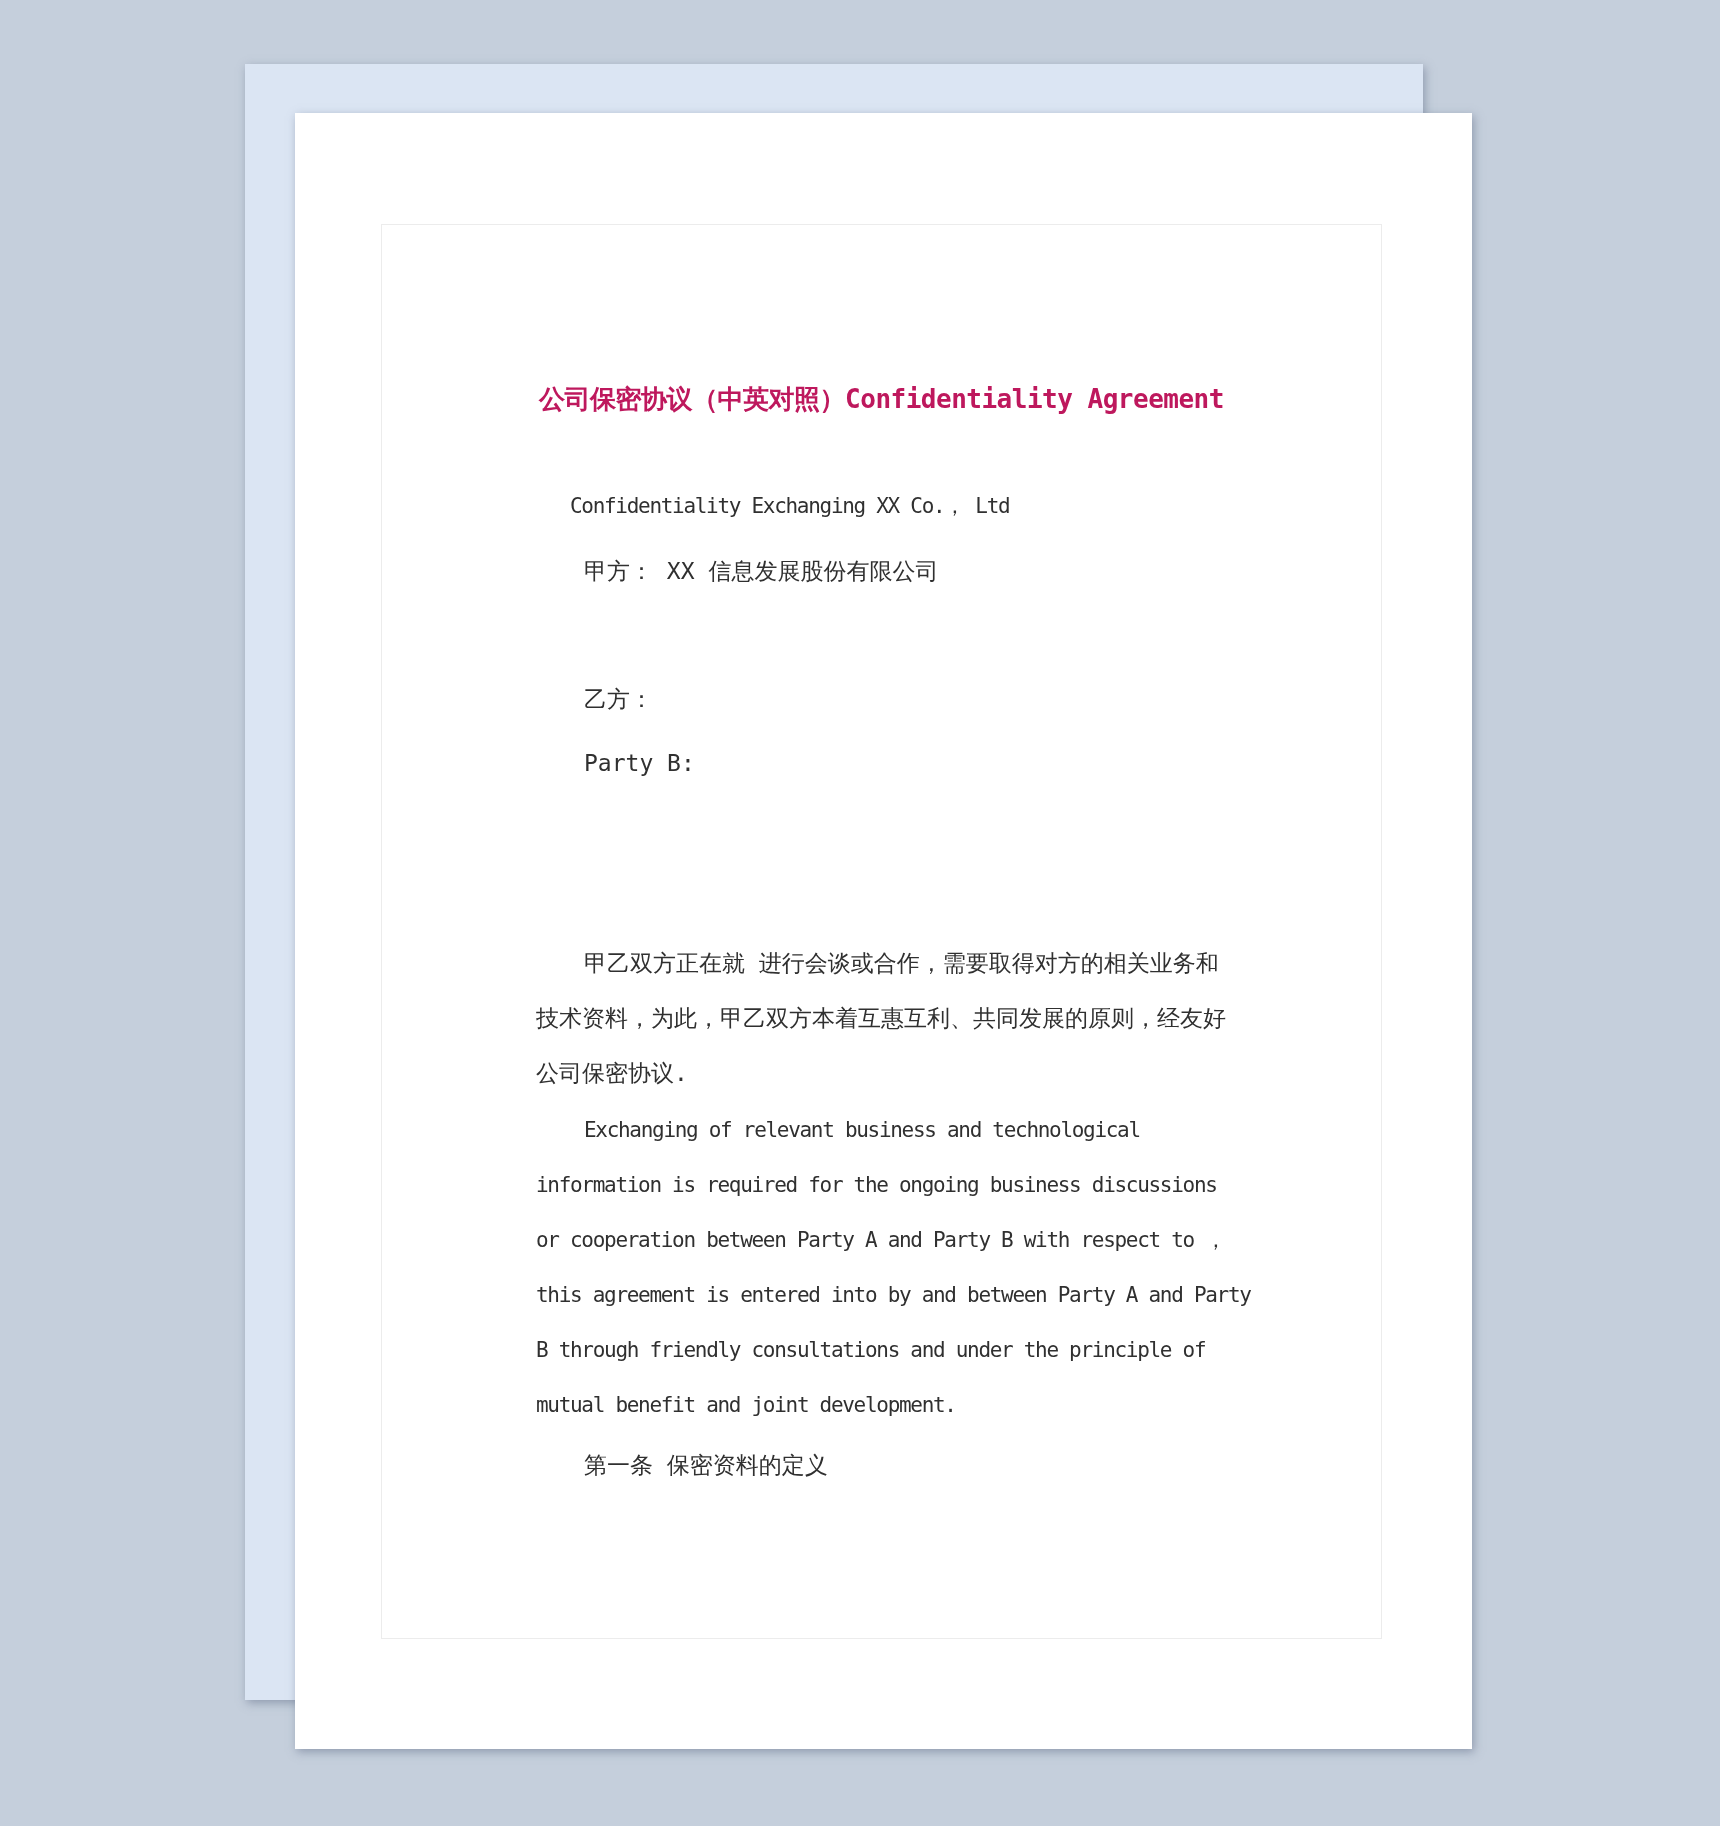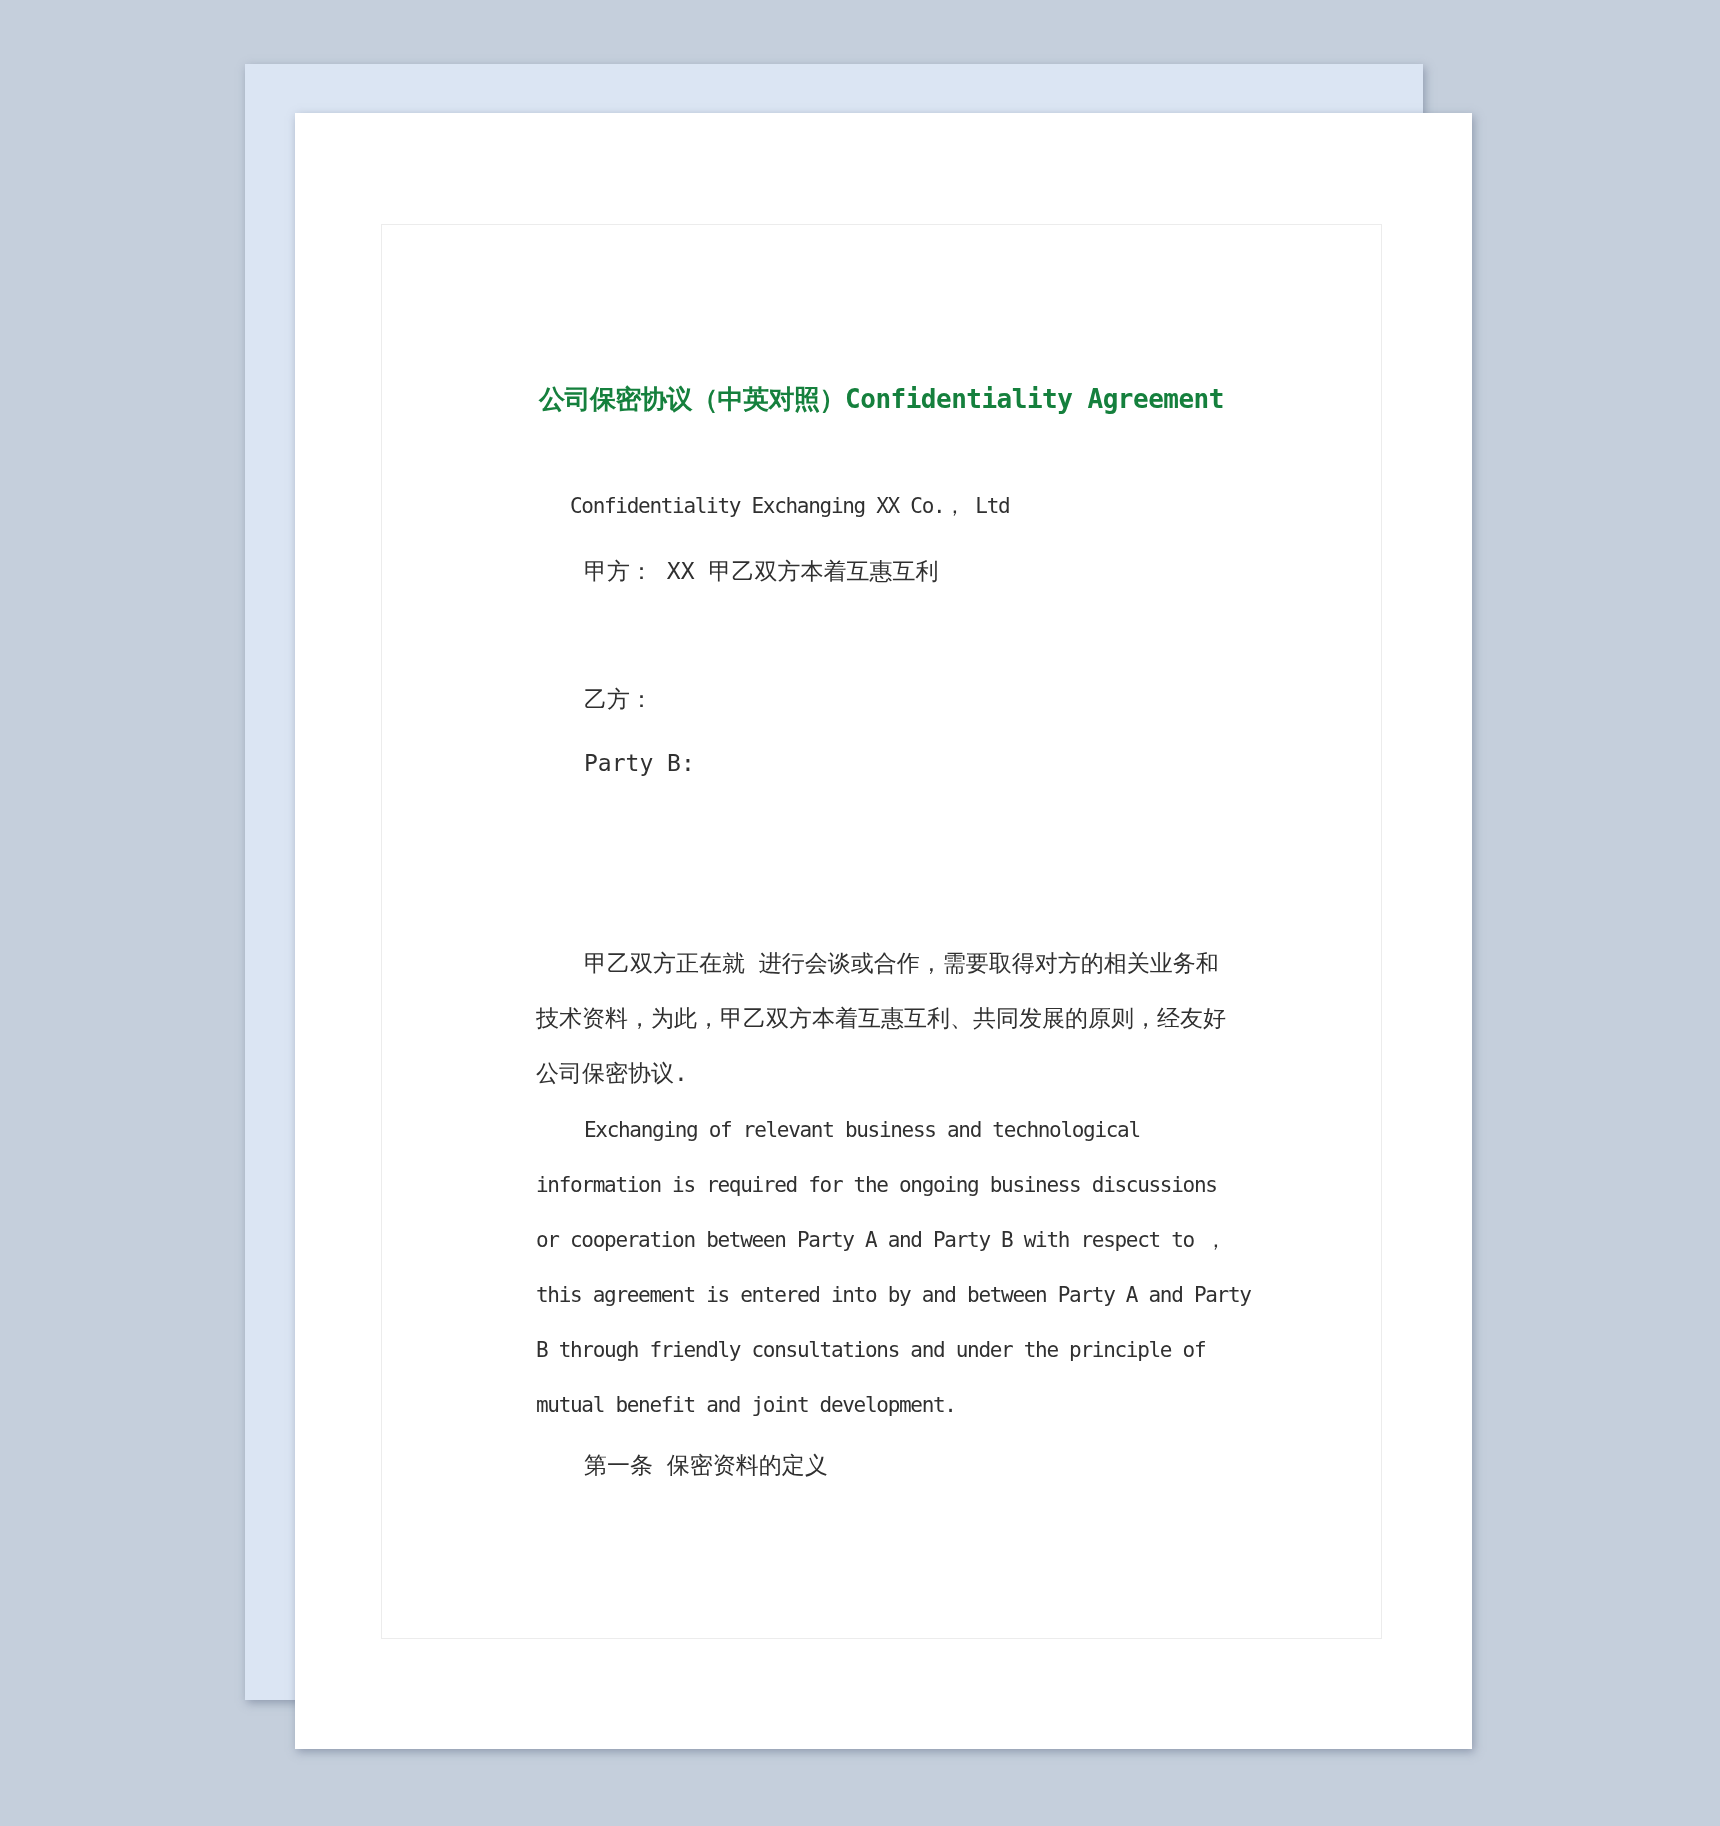--- a/index.html
+++ b/index.html
@@ -52,21 +52,21 @@
     right: 152px;
     line-height: 1.25;
     white-space: nowrap;
     color: #303030;
   }
   .title-line {
     position: absolute;
     left: 0;
     right: 0;
     text-align: center;
-    color: #15803d;
+    color: #be185d;
     font-family: "DejaVu Sans Mono", "Liberation Sans", sans-serif;
     font-size: 26px;
     font-weight: 600;
     letter-spacing: -0.5px;
     line-height: 1.2;
     white-space: nowrap;
   }
   .zh {
     font-size: 23px;
     font-family: "DejaVu Sans Mono", "Liberation Serif", serif;
@@ -91,21 +91,21 @@
   <div class="sheet back"></div>
 
   <div class="sheet front">
 
     <div class="frame">
 
       <div class="title-line" style="top:159px">公司保密协议（中英对照）Confidentiality Agreement</div>
 
       <div class="line en indent-sm" style="top:268px">Confidentiality Exchanging XX Co.， Ltd</div>
 
-      <div class="line zh indent" style="top:332px">甲方： XX 甲乙双方本着互惠互利</div>
+      <div class="line zh indent" style="top:332px">甲方： XX 信息发展股份有限公司</div>
 
 
       <div class="line zh indent" style="top:524px">Party B:</div>
 
       <div class="line zh indent" style="top:460px">乙方：</div>
 
 
 
       <div>
         <div class="line zh indent" style="top:724px">甲乙双方正在就 进行会谈或合作，需要取得对方的相关业务和</div>

